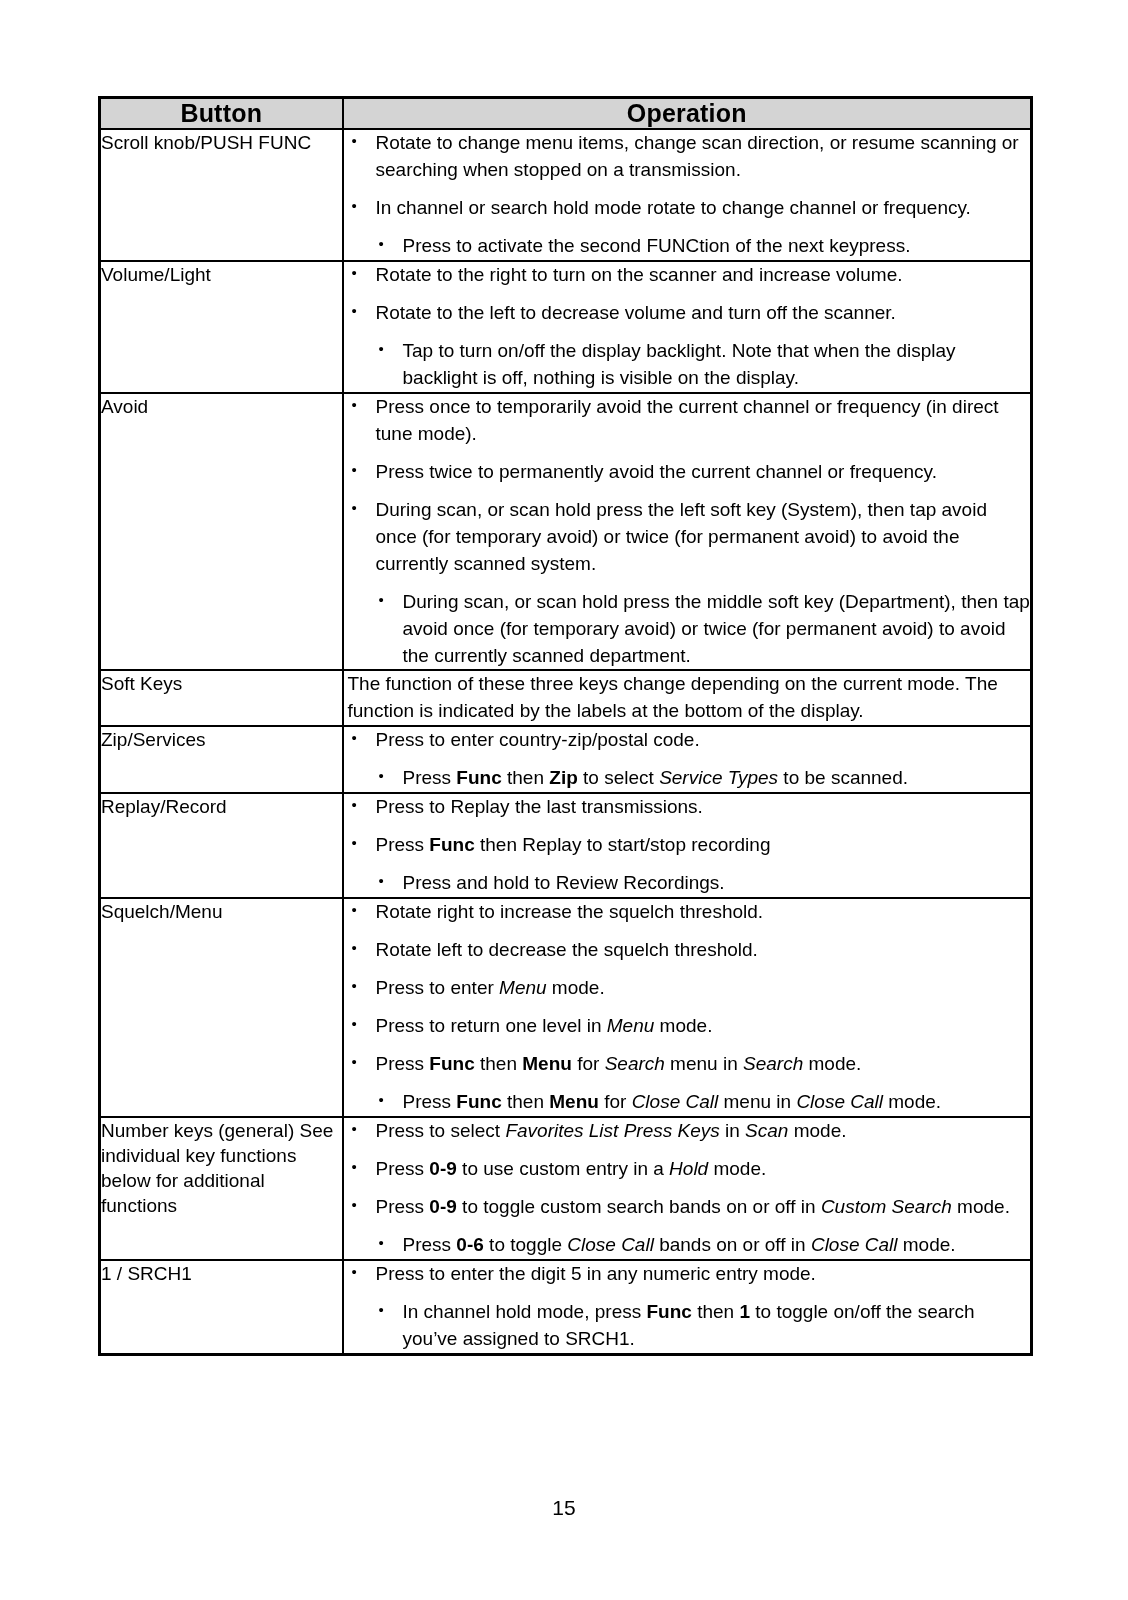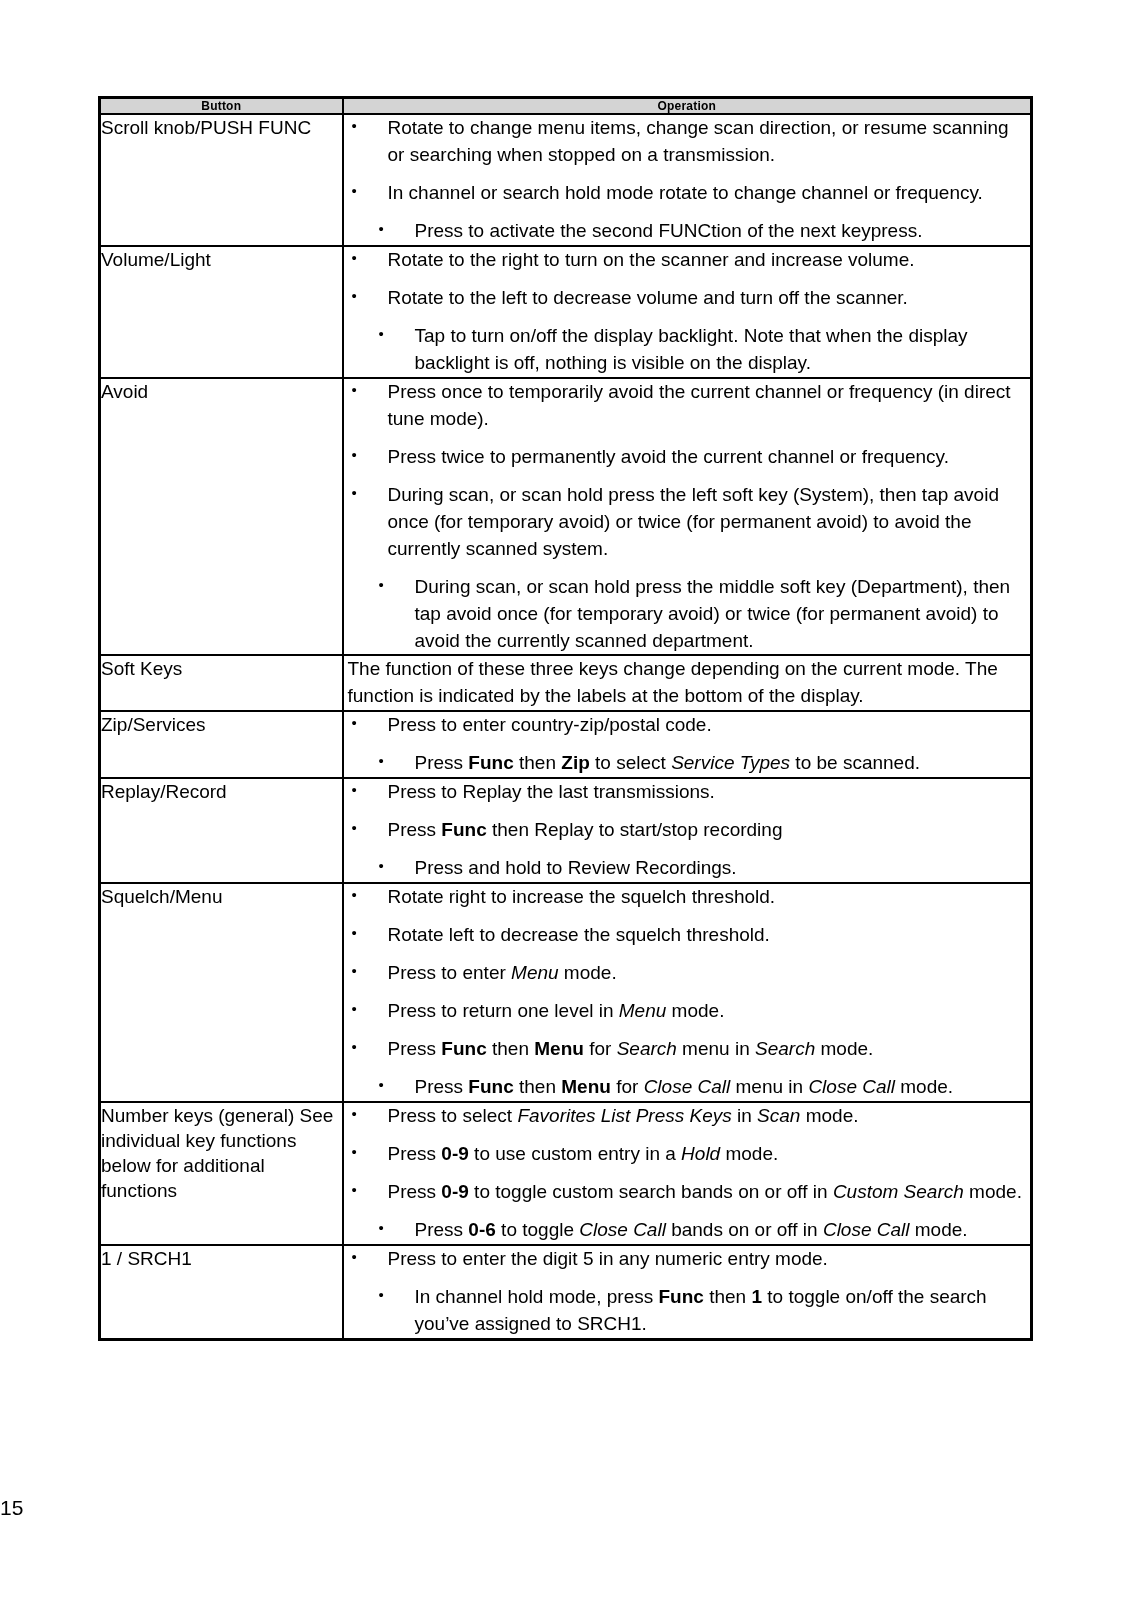--- a/index.html
+++ b/index.html
@@ -48,21 +48,21 @@
     border: 2px solid #000;
     vertical-align: top;
     padding: 0;
   }
 
   
   thead th {
     background: #d4d4d4;
     text-align: center;
     font-weight: bold;
-    font-size: 12px;
+    font-size: 25px;
     padding: 8px 4px 10px 4px;
     letter-spacing: 0.2px;
   }
 
   
   td.btn-cell {
     padding: 11px 8px 14px 12px;
     font-weight: normal;
     font-size: 19px;
     line-height: 1.32;
@@ -78,21 +78,21 @@
     line-height: 1.42;
   }
 
   ul.bullets {
     list-style: none;
     margin: 0;
     padding: 0;
   }
   ul.bullets > li {
     position: relative;
-    padding-left: 44px;
+    padding-left: 32px;
     margin: 0 0 11px 0;
   }
   ul.bullets > li:last-child {
     margin-bottom: 0;
     margin-left: 27px;
   }
   ul.bullets > li::before {
     content: "\2022";
     position: absolute;
     left: 8px;
@@ -108,20 +108,21 @@
   }
 
   .b { font-weight: bold; }
   .i { font-style: italic; }
 
   .page-number {
     position: absolute;
     left: 0;
     top: 1496px;
     width: 1128px;
+    text-align: center;
     font-size: 21px;
     color: #000;
   }
 </style>
 </head>
 <body>
 
 <div class="page">
 
   <div class="table-wrap">

